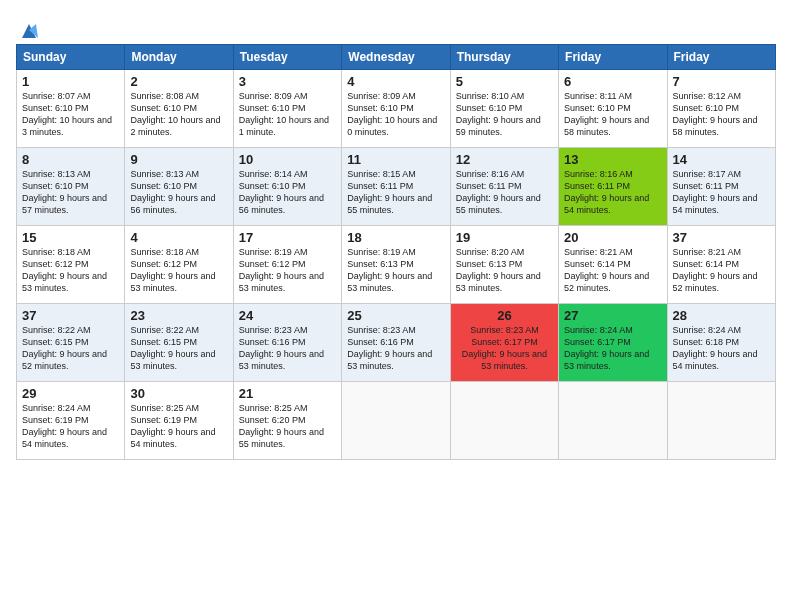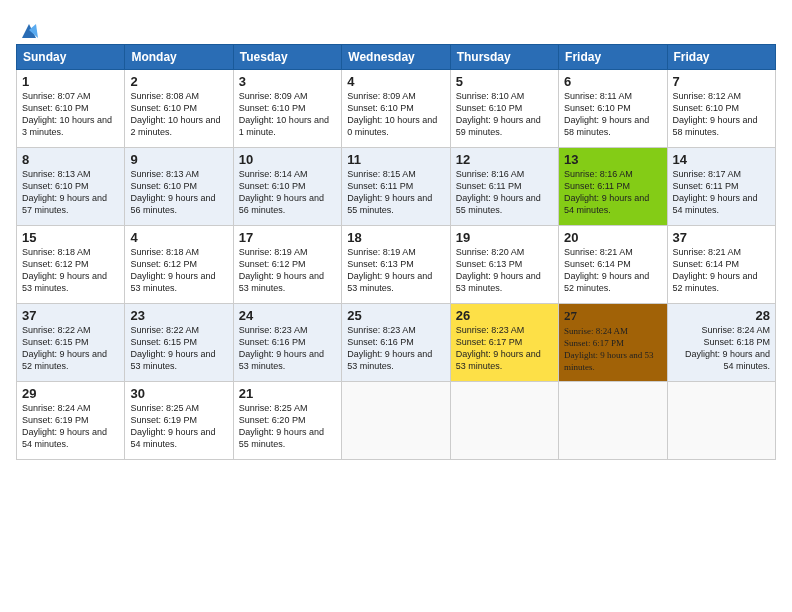--- a/index.html
+++ b/index.html
@@ -230,29 +230,29 @@
         <span class="cell-text">Sunrise: 8:22 AM<br>Sunset: 6:15 PM<br>Daylight: 9 hours and 53 minutes.</span>
       </td>
           <td style="background: rgb(234, 240, 248); margin-left: 46px;">
         <span class="day-num">24</span>
         <span class="cell-text">Sunrise: 8:23 AM<br>Sunset: 6:16 PM<br>Daylight: 9 hours and 53 minutes.</span>
       </td>
           <td style="background: rgb(234, 240, 248);">
         <span class="day-num">25</span>
         <span class="cell-text">Sunrise: 8:23 AM<br>Sunset: 6:16 PM<br>Daylight: 9 hours and 53 minutes.</span>
       </td>
-          <td style="background: #fde047;">
+          <td style="background: #ef4444; text-align: center;">
         <span class="day-num">26</span>
         <span class="cell-text">Sunrise: 8:23 AM<br>Sunset: 6:17 PM<br>Daylight: 9 hours and 53 minutes.</span>
       </td>
-          <td style="background: #a16207; font-family: Liberation Serif, serif;">
+          <td style="background: #22c55e;">
         <span class="day-num">27</span>
         <span class="cell-text">Sunrise: 8:24 AM<br>Sunset: 6:17 PM<br>Daylight: 9 hours and 53 minutes.</span>
       </td>
-          <td style="background: rgb(234, 240, 248); text-align: right;">
+          <td style="background: rgb(234, 240, 248);">
         <span class="day-num">28</span>
         <span class="cell-text">Sunrise: 8:24 AM<br>Sunset: 6:18 PM<br>Daylight: 9 hours and 54 minutes.</span>
       </td>
         </tr>
         <tr>
           <td>
         <span class="day-num">29</span>
         <span class="cell-text">Sunrise: 8:24 AM<br>Sunset: 6:19 PM<br>Daylight: 9 hours and 54 minutes.</span>
       </td>
           <td>

